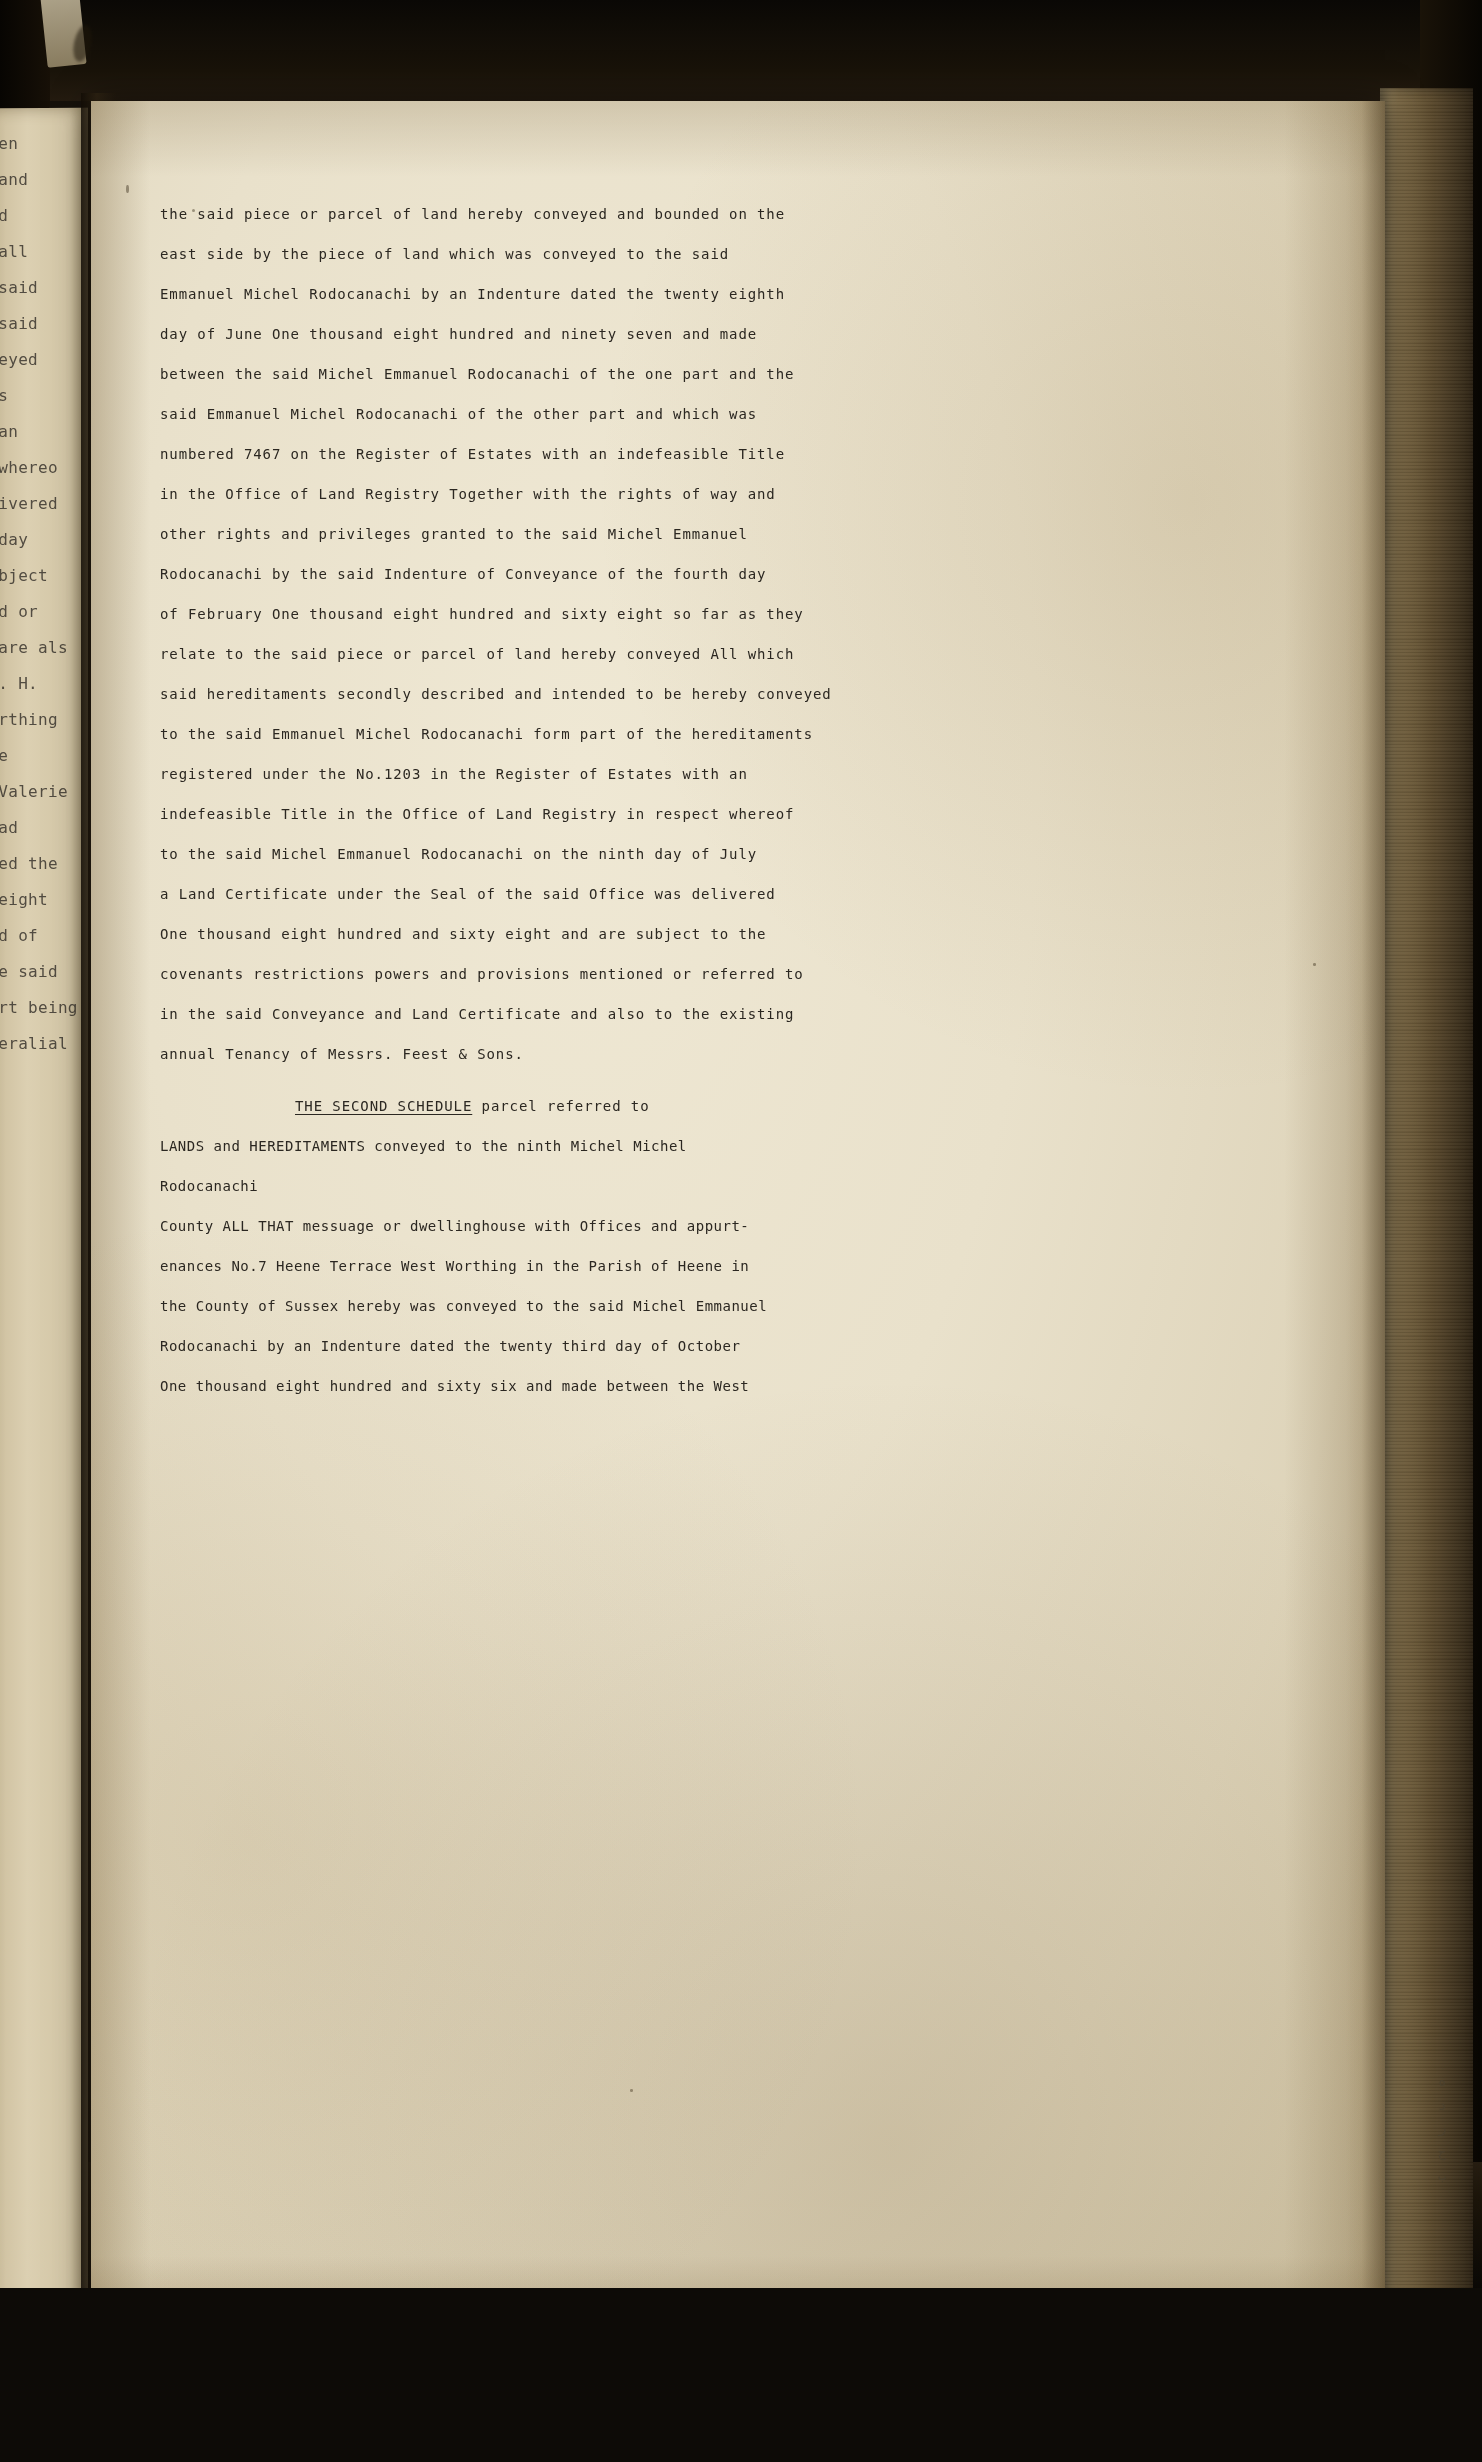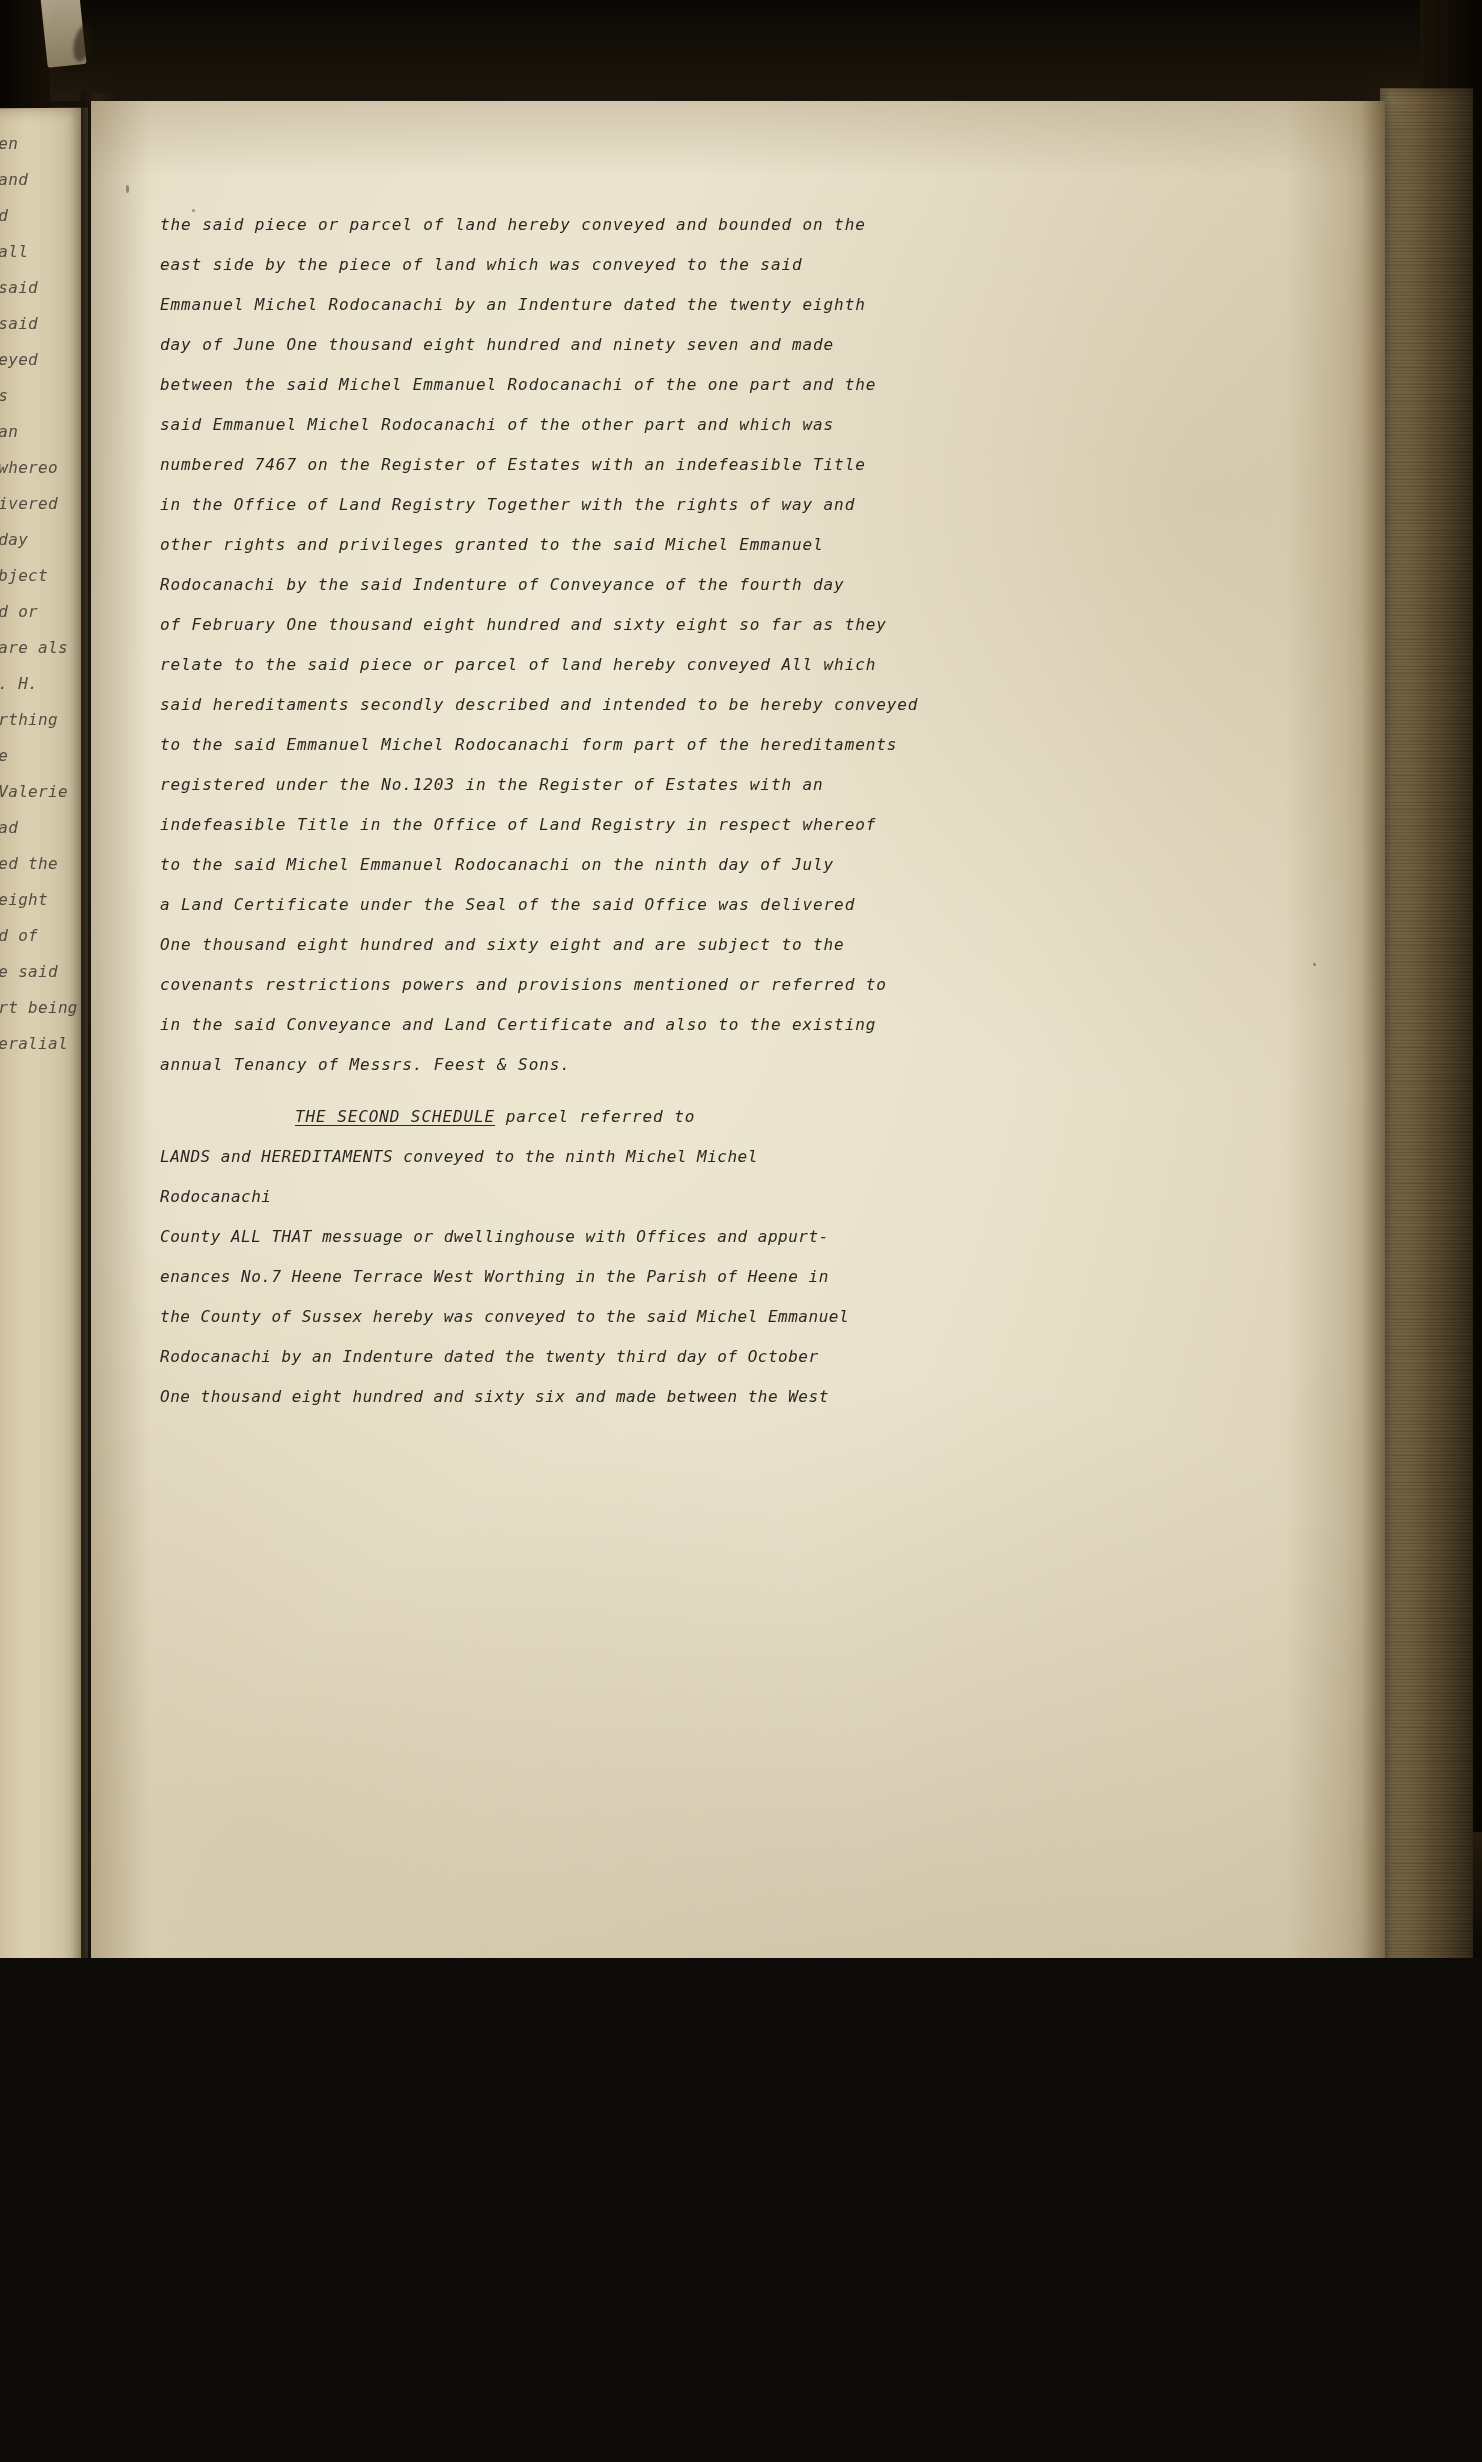--- a/index.html
+++ b/index.html
@@ -10,25 +10,24 @@
   body {
     width: 1483px;
     height: 2462px;
     overflow: hidden;
     font-family: "DejaVu Sans Mono", monospace;
   }
 
   #page {
     position: relative;
     width: 1483px;
-    height: 1958px;
+    height: 2288px;
     background:
       radial-gradient(ellipse at 50% 45%, #2a2319 0%, #140f09 60%, #080603 100%);
     overflow: hidden;
-    font-style: italic;
   }
 
   
   .bg-dark {
     position: absolute;
     inset: 0;
     background: linear-gradient(160deg, #14100a 0%, #241c12 35%, #100c07 100%);
   }
 
   
@@ -143,24 +142,24 @@
   .sheet-wear {
     position: absolute;
     right: 0; top: 0; width: 39px; height: 2222px;
     background: linear-gradient(270deg, rgba(70,54,28,0.55) 0%, rgba(120,96,56,0.10) 60%, rgba(0,0,0,0) 100%);
   }
 
   
   .body-text {
     position: absolute;
     left: 160px;
-    top: 205px;
+    top: 194px;
     width: 1111px;
     color: #2b2721;
-    font-size: 16px;
+    font-size: 14px;
     line-height: 40px;
     letter-spacing: 0.9px;
     white-space: nowrap;
   }
   .body-text .ln {
     height: 40px;
   }
   .body-text .ln.indent-sched {
     padding-left: 135px;
   }

